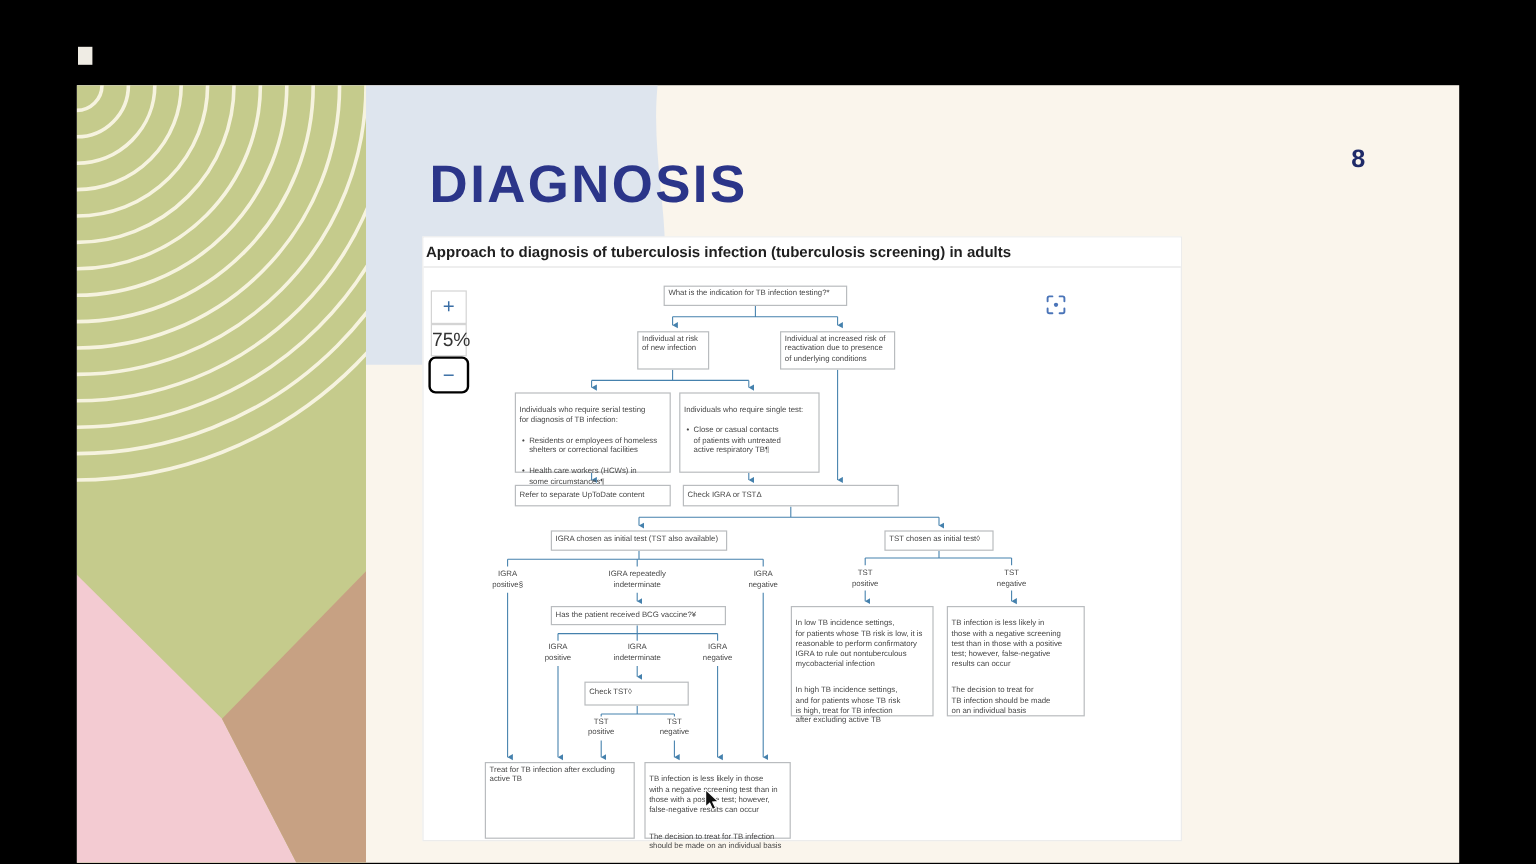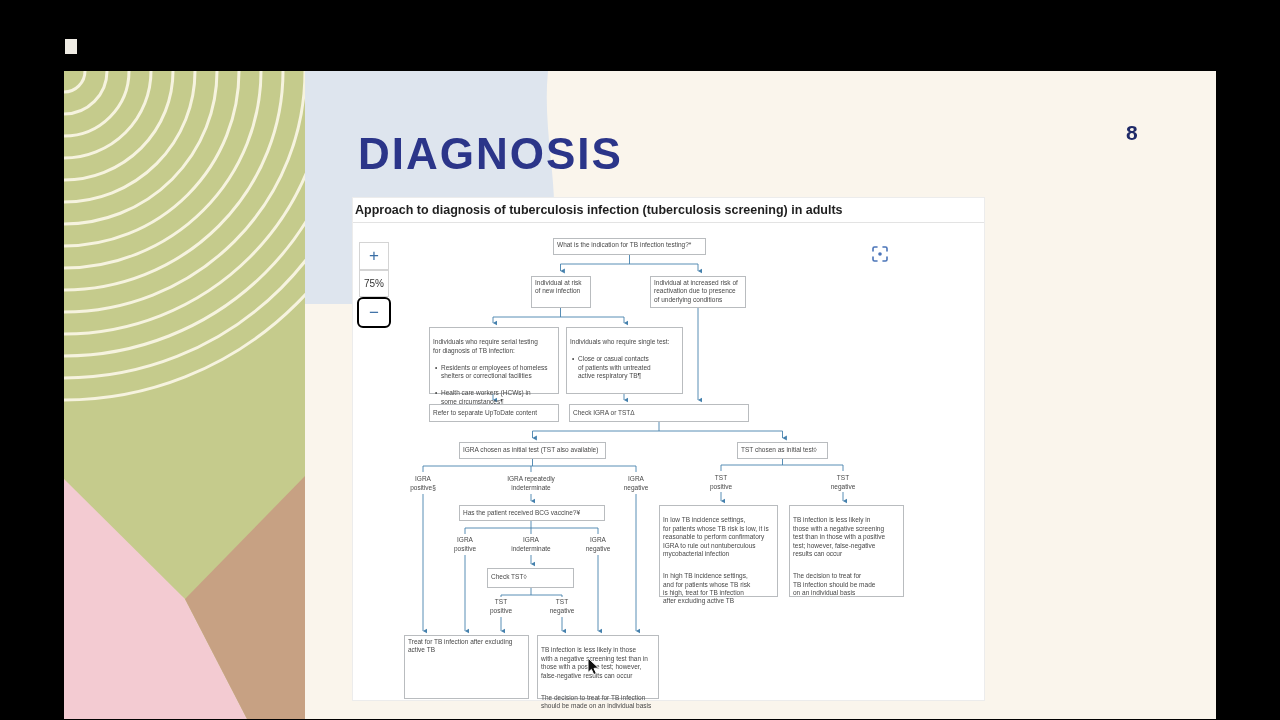--- a/index.html
+++ b/index.html
@@ -13,21 +13,21 @@
   #page-number{position:absolute;left:1062px;top:50px;font-size:21px;font-weight:700;color:#1f2a68;}
   #panel{position:absolute;left:288px;top:126px;width:633px;height:504px;background:#ffffff;border:1px solid #ececec;}
   #panel-header{position:absolute;left:0;top:0;width:100%;height:25px;border-bottom:1px solid #e3e3e3;
      font-size:12.5px;font-weight:700;color:#1f1f1f;padding:5px 2px 0 2px;background:#fff;}
   
   .zoom-widget{position:absolute;left:4px;top:44px;width:34px;}
   .zbtn{position:absolute;left:2px;width:30px;height:28px;background:#fff;border:1px solid #d4d4d4;
      color:#3a6ea5;font-size:17px;text-align:center;line-height:26px;}
   #zoom-plus{top:0;}
   #zoom-level{position:absolute;left:2px;top:28px;width:30px;height:27px;background:#fff;border:1px solid #d4d4d4;
-     font-size:10px;color:#333;text-align:center;line-height:26px;}
+     font-size:16px;color:#333;text-align:center;line-height:26px;}
   #zoom-minus{top:55px;left:0;width:34px;height:31px;border:2px solid #000;border-radius:6px;line-height:28px;}
   #focus-icon{position:absolute;left:518px;top:47px;width:18px;height:18px;}
   
   #fc{position:absolute;left:0;top:26px;width:633px;height:478px;}
   #fc-svg{position:absolute;left:0;top:-26px;width:633px;height:504px;}
   .fc-box{position:absolute;background:#fff;border:1px solid #b9bcbf;color:#474747;
      font-size:6.5px;line-height:1.3;padding:2px 3px;white-space:pre-line;}
   .fc-label{position:absolute;color:#474747;font-size:6.5px;line-height:1.35;text-align:center;white-space:pre-line;}
   .fc-p{white-space:pre-line;margin:0 0 5px 0;}
   .fc-bullet{white-space:pre-line;padding-left:8px;position:relative;}

